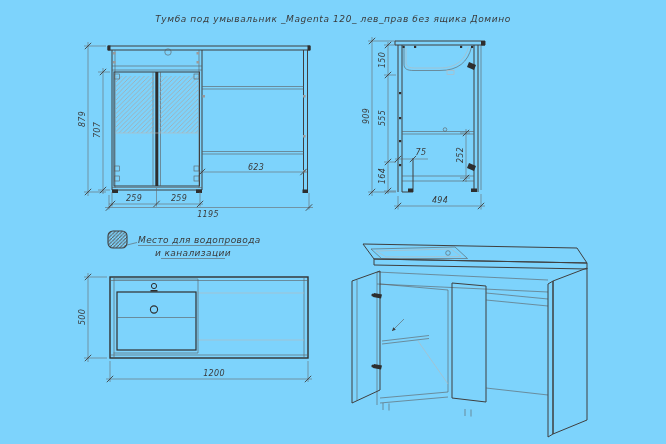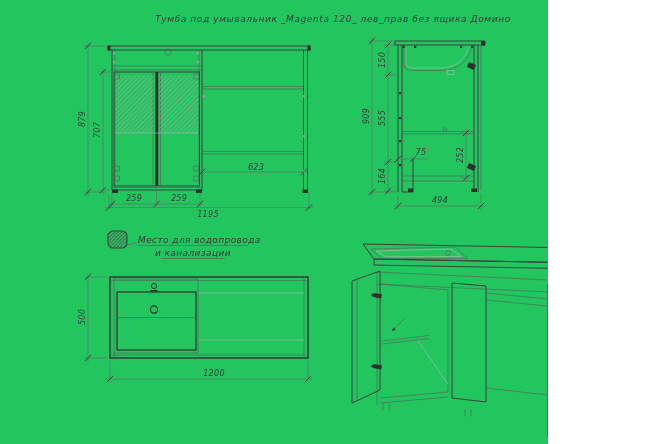--- a/index.html
+++ b/index.html
@@ -1,16 +1,16 @@
 <!DOCTYPE html>
 <html><head>
 <meta charset="utf-8">
 <style>
   html,body{margin:0;padding:0;background:#fff;}
-  #canvas{position:relative;width:548px;height:444px;background:#22c55e;overflow:hidden;
+  #canvas{position:relative;width:666px;height:444px;background:#7dd3fc;overflow:hidden;
           font-family:"DejaVu Sans",sans-serif;}
   svg{display:block}
   .ln{stroke:#3f3f3f;stroke-width:1;fill:none}
   .lnthin{stroke:#5d5d5d;stroke-width:.6;fill:none}
   .lt{stroke:#b9b9b9;stroke-width:.6;fill:none}
   .dim{stroke:#6a6a6a;stroke-width:.6;fill:none}
   .dk{fill:#2e2e2e;stroke:none}
   .txt{font:italic 8px "DejaVu Sans",sans-serif;fill:#3a3a3a;letter-spacing:.3px}
   .txt9{font:italic 9px "DejaVu Sans",sans-serif;fill:#3a3a3a;letter-spacing:.4px}
   .title{font:italic 9px "DejaVu Sans",sans-serif;fill:#3a3a3a;letter-spacing:.6px}

